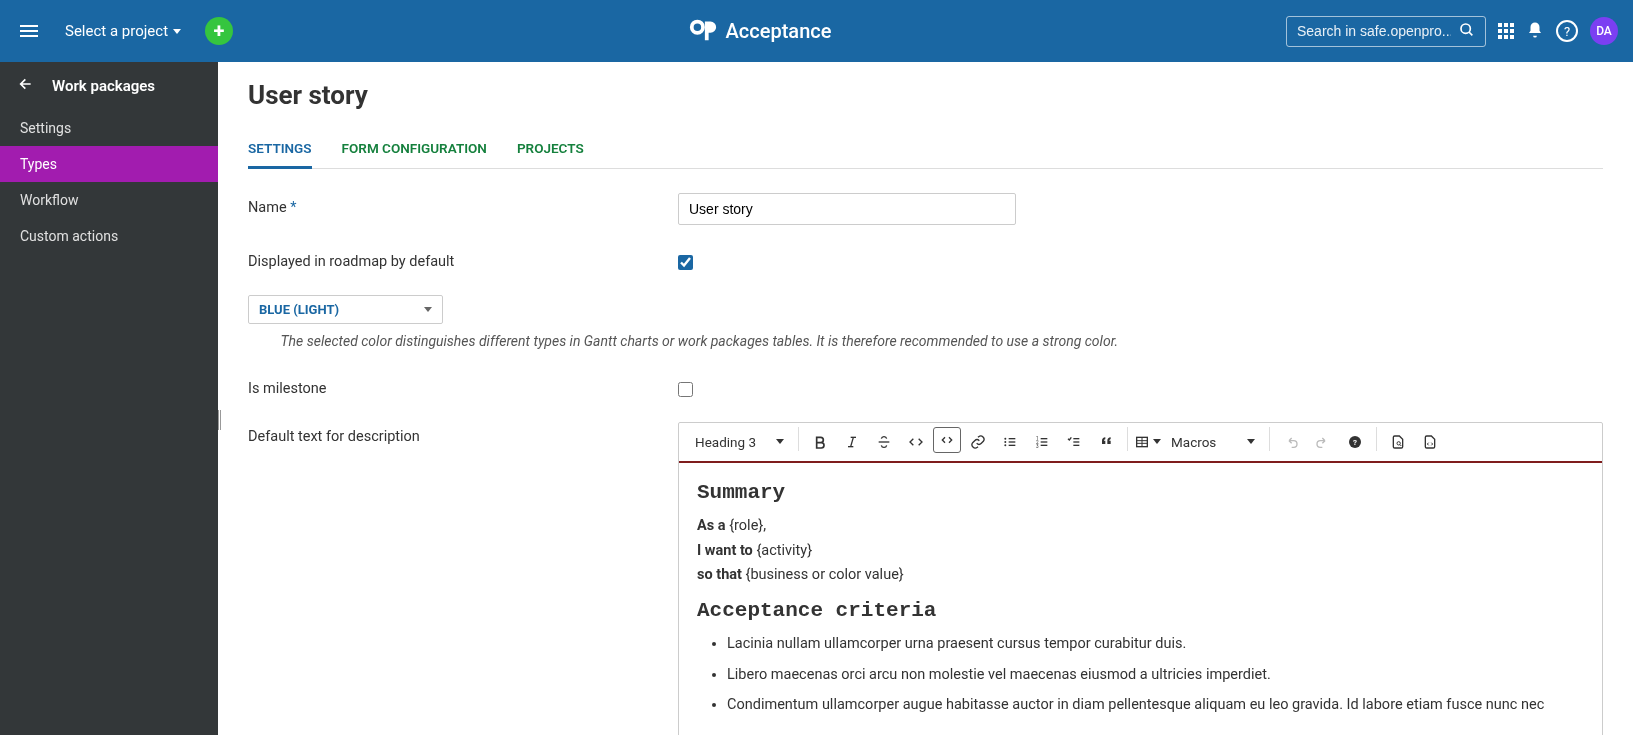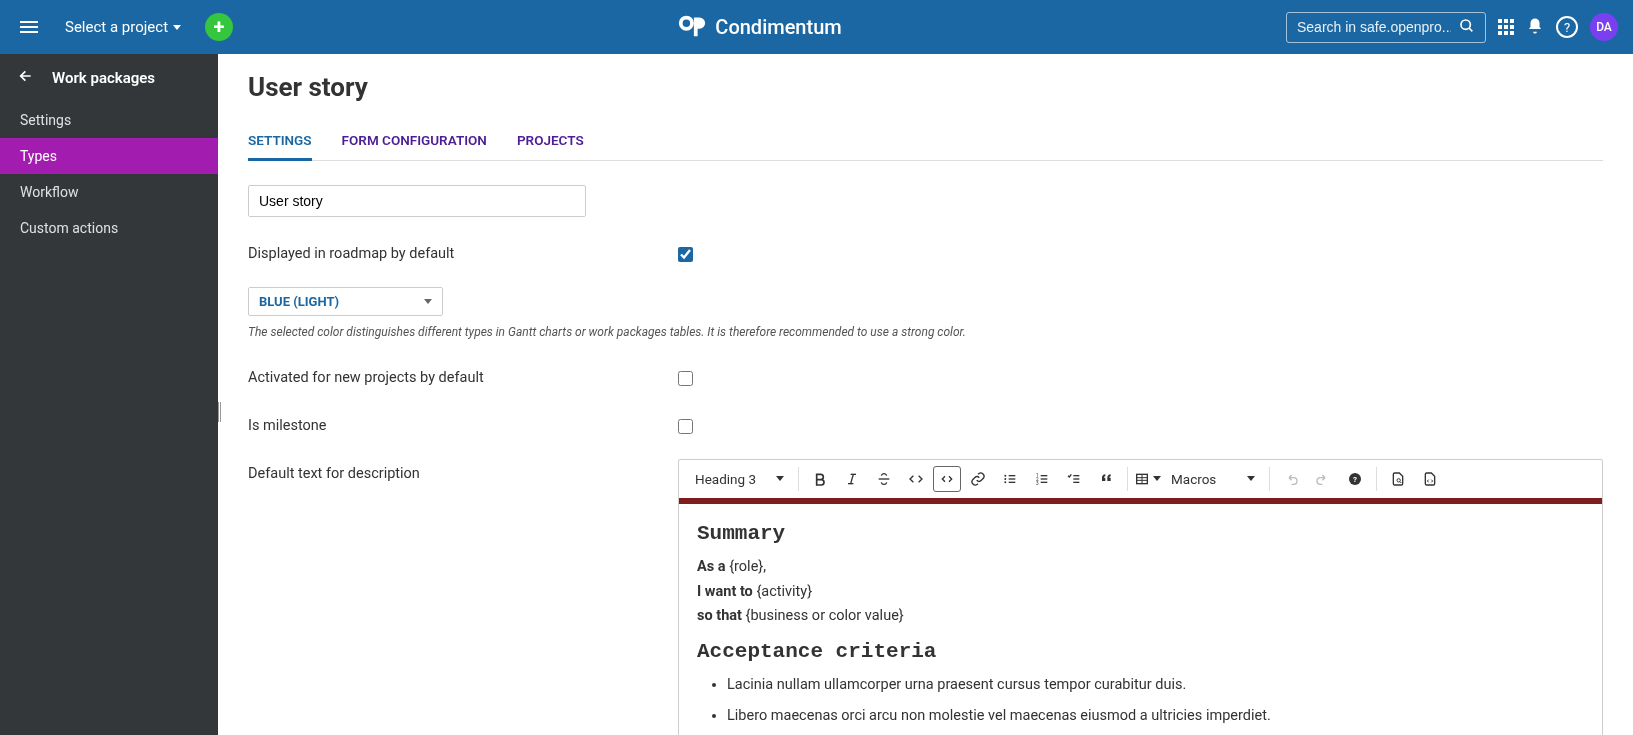--- a/index.html
+++ b/index.html
@@ -1,18 +1,18 @@
 <!DOCTYPE html>
 <html><head>
 <meta charset="utf-8">
 <style>
 * { box-sizing: border-box; margin: 0; padding: 0; }
 body { font-family: -apple-system, BlinkMacSystemFont, "Segoe UI", Roboto, sans-serif; font-size: 14px; color: #333; overflow: hidden; }
 
-.topbar { background: #1a67a3; height: 54px; display: flex; align-items: center; padding: 16px 15px; color: white; }
+.topbar { background: #1a67a3; height: 62px; display: flex; align-items: center; padding: 16px 15px; color: white; }
 .topbar-left { display: flex; align-items: center; gap: 12px; }
 .hamburger { cursor: pointer; display: flex; flex-direction: column; gap: 3px; padding: 5px; }
 .hamburger span { width: 18px; height: 2px; background: white; }
 .project-select { display: flex; align-items: center; gap: 5px; cursor: pointer; font-size: 15px; margin-left: 10px; }
 .add-btn { width: 28px; height: 28px; border-radius: 50%; background: #35c53f; display: flex; align-items: center; justify-content: center; font-size: 20px; font-weight: bold; cursor: pointer; margin-left: 12px; }
 .logo-area { flex: 1; display: flex; align-items: center; justify-content: center; gap: 8px; font-size: 20px; font-weight: 500; }
 .logo-icon svg { width: 30px; height: 30px; }
 .topbar-right { display: flex; align-items: center; gap: 12px; }
 .search-box { display: flex; align-items: center; border: 1px solid rgba(255,255,255,0.6); border-radius: 3px; padding: 5px 10px; width: 200px; gap: 8px; }
 .search-box input { background: transparent; border: none; color: white; font-size: 14px; width: 100%; outline: none; }
@@ -28,34 +28,34 @@
 .sidebar-header { display: flex; align-items: center; gap: 18px; padding: 14px 18px; font-weight: 600; font-size: 15px; color: white; }
 .back-arrow { cursor: pointer; }
 .sidebar-item { padding: 10px 20px; cursor: pointer; font-size: 14px; }
 .sidebar-item.active { background: #a21caf; color: white; }
 .sidebar-resize { position: absolute; right: -3px; top: 50%; width: 6px; height: 30px; cursor: col-resize; display: flex; align-items: center; justify-content: center; }
 .sidebar-resize::after { content: ""; width: 1px; height: 20px; background: #999; box-shadow: 2px 0 0 #999; }
 
 .main { flex: 1; padding: 18px 30px; overflow-y: auto; }
 .page-title { font-size: 26px; font-weight: 700; margin-bottom: 20px; }
 .tabs { display: flex; gap: 30px; border-bottom: 1px solid #ddd; margin-bottom: 24px; }
-.tab { padding: 10px 0; font-weight: 600; font-size: 13.5px; cursor: pointer; color: #4c1d95; text-transform: uppercase; }
+.tab { padding: 10px 0; font-weight: 600; font-size: 13.5px; cursor: pointer; color: #15803d; text-transform: uppercase; }
 .tab.active { color: #1a67a3; border-bottom: 3px solid #1a67a3; margin-bottom: -1px; }
 
 .form-row { display: flex; align-items: flex-start; margin-bottom: 22px; }
 .form-label { width: 430px; font-size: 14.5px; color: #333; padding-top: 6px; }
 .required-star { color: #1a67a3; }
 .form-control { flex: 1; max-width: 870px; }
 .text-input { width: 338px; padding: 7px 10px; border: 1px solid #ccc; border-radius: 2px; font-size: 14px; }
 .checkbox { width: 15px; height: 15px; cursor: pointer; accent-color: #1a67a3; margin-top: 8px; }
 .color-select { width: 195px; padding: 6px 10px; border: 1px solid #ccc; border-radius: 2px; display: flex; align-items: center; justify-content: space-between; cursor: pointer; color: #1a67a3; font-weight: 700; font-size: 13px; }
-.color-hint { font-style: italic; color: #555; margin-top: 8px; font-size: 12px; line-height: 1.4; }
+.color-hint { font-style: italic; color: #555; margin-top: 8px; font-size: 14px; line-height: 1.4; text-align: right; }
 
 .editor { border: 1px solid #ccc; border-radius: 2px; }
-.editor-toolbar { display: flex; align-items: center; border-bottom: 6px solid #7f1d1d; padding: 4px 8px; gap: 2px; }
+.editor-toolbar { display: flex; border-bottom: 2px solid #7f1d1d; padding: 4px 8px; gap: 2px; }
 .toolbar-dropdown { padding: 5px 8px; display: flex; align-items: center; gap: 20px; cursor: pointer; font-size: 13.5px; min-width: 100px; justify-content: space-between; }
 .toolbar-sep { width: 1px; height: 24px; background: #ddd; margin: 0 4px; }
 .toolbar-btn { width: 30px; height: 30px; display: flex; align-items: center; justify-content: center; cursor: pointer; border-radius: 2px; color: #333; }
 .toolbar-btn.boxed { border: 1px solid #666; border-radius: 3px; height: 26px; width: 28px; }
 .toolbar-btn.disabled { color: #bbb; cursor: default; }
 .toolbar-btn svg { width: 16px; height: 16px; }
 
 .editor-content { padding: 14px 18px; line-height: 1.55; font-size: 14.5px; color: #333; }
 .editor-content h3 { font-size: 21px; font-weight: 700; margin-bottom: 6px; margin-top: 8px; font-family: Liberation Mono, monospace; }
 .editor-content h3:first-child { margin-top: 0; }
@@ -82,21 +82,21 @@
     </div>
     <div class="add-btn">+</div>
   </div>
   <div class="logo-area">
     <span class="logo-icon">
       <svg viewBox="0 0 32 32" fill="white">
           <circle cx="10" cy="14" r="6" fill="none" stroke="white" stroke-width="4"></circle>
           <path d="M18 8 h6 a6 6 0 0 1 0 12 h-2 v8 h-4 z" fill="white"></path>
         </svg>
     </span>
-    <span>Condimentum</span>
+    <span>Acceptance</span>
   </div>
   <div class="topbar-right">
     <div class="search-box">
       <input type="text" placeholder="Search in safe.openpro..." style="">
       <span>
         <svg width="16" height="16" viewBox="0 0 24 24" fill="none" stroke="white" stroke-width="2.5">
             <circle cx="10" cy="10" r="7"></circle>
             <line x1="20" y1="20" x2="15" y2="15"></line>
           </svg>
       </span>
@@ -142,20 +142,23 @@
   <div class="main">
     <h1 class="page-title">User story</h1>
 
     <div class="tabs">
       <div class="tab active">SETTINGS</div>
       <div class="tab">FORM CONFIGURATION</div>
       <div class="tab">PROJECTS</div>
     </div>
 
     <div class="form-row">
+      <div class="form-label">
+        <span>Name</span> <span class="required-star">*</span>
+      </div>
       <div class="form-control">
         <input class="text-input" type="text" value="User story" style="">
       </div>
     </div>
 
     <div class="form-row">
       <div class="form-label">Displayed in roadmap by default</div>
       <div class="form-control">
         <input type="checkbox" class="checkbox" checked="" style="">
       </div>
@@ -164,26 +167,20 @@
     <div class="form-row">
       <div class="form-control">
         <div class="color-select">
           <span>BLUE (LIGHT)</span>
           <span class="chevron-down" style="color:#666"></span>
         </div>
         <div class="color-hint">The selected color distinguishes different types in Gantt charts or work packages tables. It is therefore recommended to use a strong color.</div>
       </div>
     </div>
 
-    <div class="form-row">
-      <div class="form-label">Activated for new projects by default</div>
-      <div class="form-control">
-        <input type="checkbox" class="checkbox" style="">
-      </div>
-    </div>
 
     <div class="form-row">
       <div class="form-label">Is milestone</div>
       <div class="form-control">
         <input type="checkbox" class="checkbox" style="">
       </div>
     </div>
 
     <div class="form-row">
       <div class="form-label">Default text for description</div>

